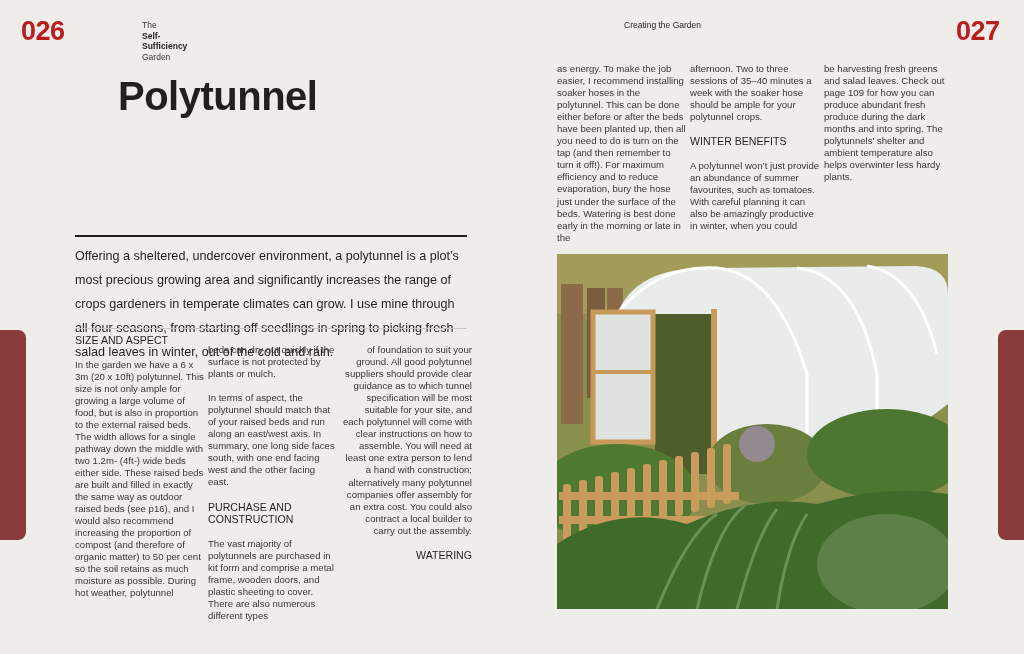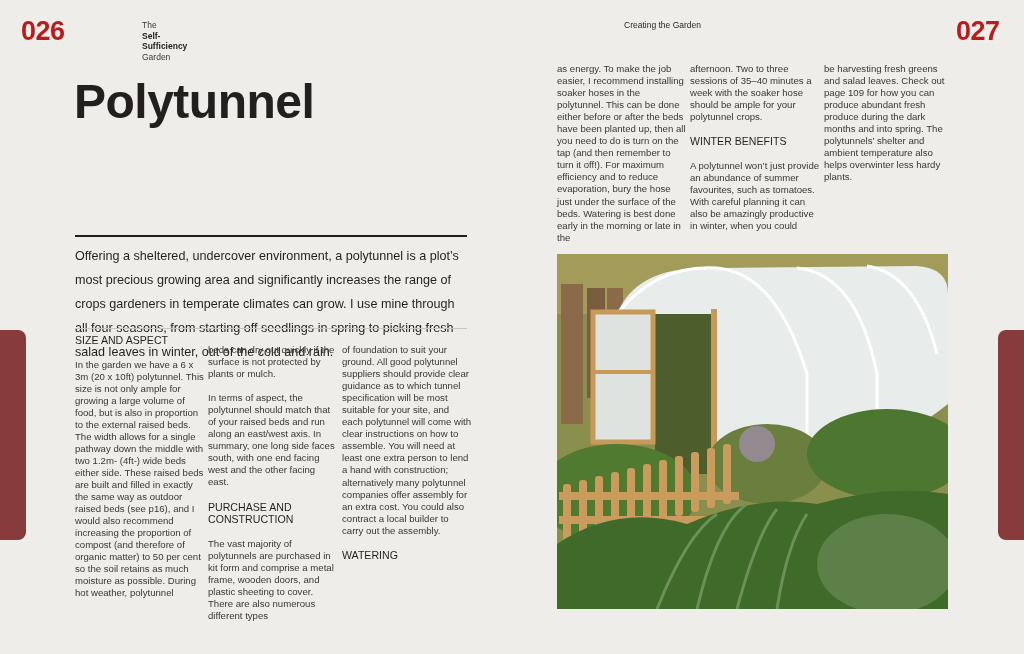--- a/index.html
+++ b/index.html
@@ -6,21 +6,21 @@
   body {
     width: 1024px; height: 654px; overflow: hidden;
     background: #efedea; position: relative;
     font-family: "Liberation Sans", sans-serif; color: #231f1e;
   }
   .abs { position: absolute; }
   .page-num { font-weight: bold; font-size: 27px; letter-spacing: -0.5px; color: #b91c1c; }
   .series { font-size: 8.5px; line-height: 10.5px; color: #3a3634; }
   .series b { color: #231f1e; }
   .running-head { font-size: 8.5px; font-weight: normal; color: #231f1e; }
-  .title { font-weight: bold; font-size: 48px; letter-spacing: -0.5px; color: #231f1e; }
+  .title { font-weight: bold; font-size: 40px; letter-spacing: -0.5px; color: #231f1e; margin-left: 44px; }
   .rule-thick { height: 1.5px; background: #231f1e; }
   .rule-thin { height: 1px; background: #c9c6c2; }
   .intro { font-size: 12.6px; line-height: 24px; color: #231f1e; width: 395px; }
   .col { font-size: 9.6px; line-height: 12.05px; color: #3a3634; width: 130px; }
   .col p { margin: 0 0 12px 0; }
   .col h3 { font-size: 10.6px; line-height: 12.5px; font-weight: normal; color: #231f1e; margin: 0 0 12px 0; text-transform: uppercase; }
   .tab { background: #873c3b; width: 26px; height: 210px; }
   .tab-left { left: 0; top: 330px; border-radius: 0 8px 8px 0; }
   .tab-right { left: 998px; top: 330px; border-radius: 8px 0 0 8px; }
   .photo { left: 557px; top: 254px; width: 391px; height: 355px; overflow: hidden; background: #7d8e4c; }
@@ -47,21 +47,21 @@
   <p>In the garden we have a 6 x 3m (20 x 10ft) polytunnel. This size is not only ample for growing a large volume of food, but is also in proportion to the external raised beds. The width allows for a single pathway down the middle with two 1.2m- (4ft-) wide beds either side. These raised beds are built and filled in exactly the same way as outdoor raised beds (see p16), and I would also recommend increasing the proportion of compost (and therefore of organic matter) to 50 per cent so the soil retains as much moisture as possible. During hot weather, polytunnel</p>
 </div>
 
 <div class="abs col" style="left:208px;top:344px;">
   <p>beds can dry out quickly if the surface is not protected by plants or mulch.</p>
   <p>In terms of aspect, the polytunnel should match that of your raised beds and run along an east/west axis. In summary, one long side faces south, with one end facing west and the other facing east.</p>
   <h3>PURCHASE AND CONSTRUCTION</h3>
   <p>The vast majority of polytunnels are purchased in kit form and comprise a metal frame, wooden doors, and plastic sheeting to cover. There are also numerous different types</p>
 </div>
 
-<div class="abs col" style="left:342px;top:344px;">
+<div class="abs col" style="left:342px;top:344px;text-align:right;">
   <p>of foundation to suit your ground. All good polytunnel suppliers should provide clear guidance as to which tunnel specification will be most suitable for your site, and each polytunnel will come with clear instructions on how to assemble. You will need at least one extra person to lend a hand with construction; alternatively many polytunnel companies offer assembly for an extra cost. You could also contract a local builder to carry out the assembly.</p>
   <h3>WATERING</h3>
 </div>
 
 <div class="abs tab tab-left"></div>
 
 <div class="abs running-head" style="left:624px;top:20px;">Creating the Garden</div>
 <div class="abs page-num" style="left:956px;top:16px;">027</div>
 
 <div class="abs col" style="left:557px;top:63px;">

